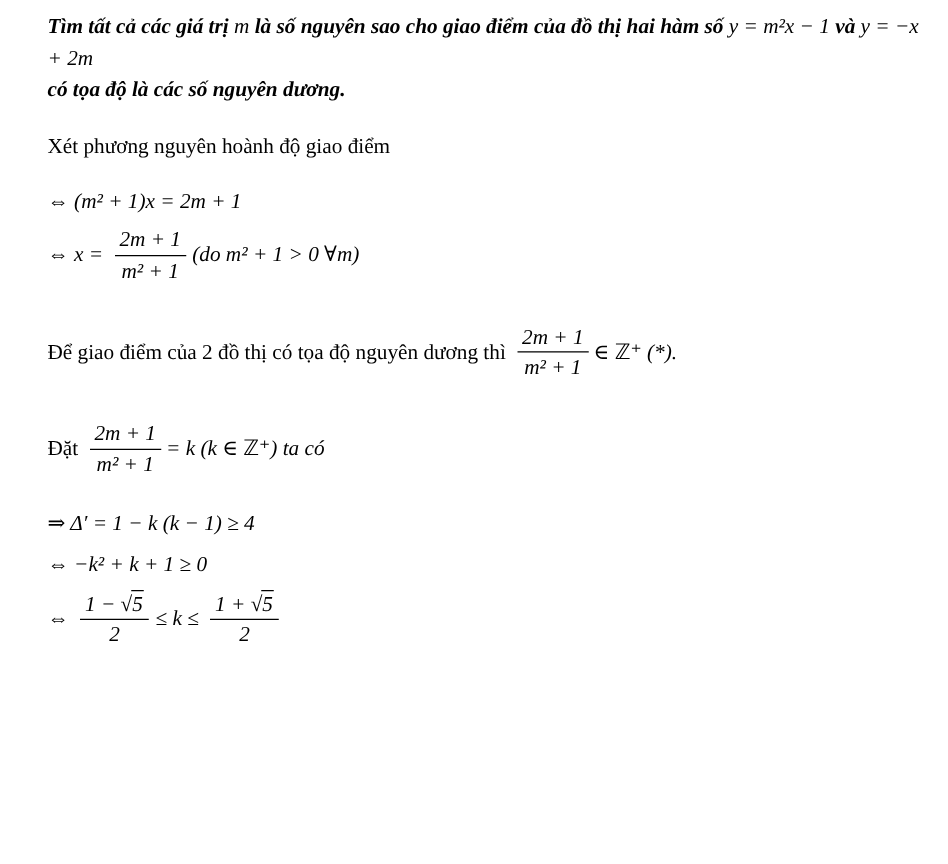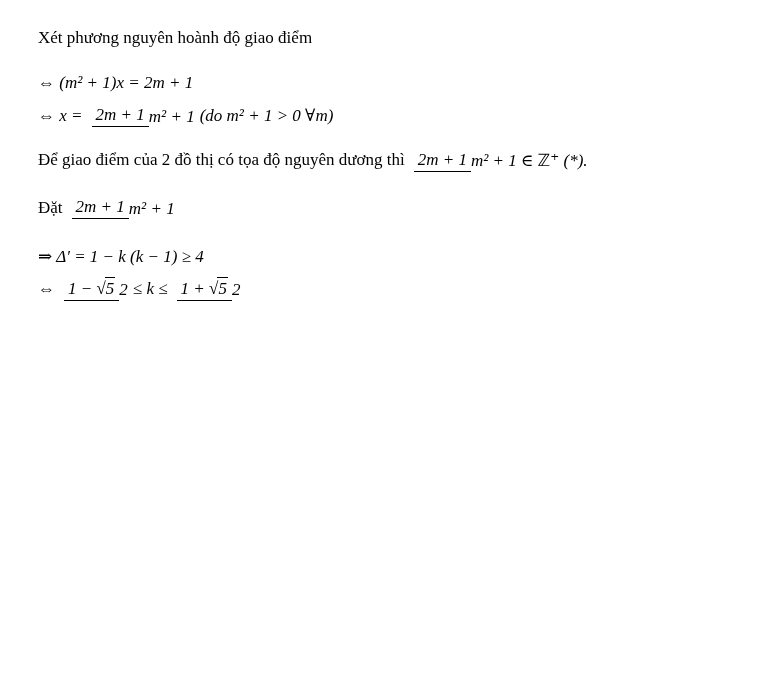--- a/index.html
+++ b/index.html
@@ -38,43 +38,53 @@
 
   .flexline {
     display: flex;
     align-items: center;
     white-space: pre-wrap;
   }
   .flexline > * { margin-right: 5px; }
 
   .frac {
     display: inline-flex;
-    flex-direction: row;
+    flex-direction: column;
     align-items: center;
     text-align: center;
     vertical-align: middle;
     font-style: italic;
     margin: 0 4px;
     line-height: 1.25;
     justify-content: flex-end;
   }
   .frac .num { border-bottom: 1px solid #000; padding: 0 4px 1px 4px; display: inline-flex; align-items: flex-end; }
   .frac .den { padding-top: 1px; }
 
   .radsign { margin-right: -1px; }
   .radarg  { border-top: 1px solid #000; padding: 0 1px; }
 
   .mb-lg { margin-bottom: 24px; }
-  .mt-lg { margin-top: 20px; }
+  .mt-lg { margin-top: 32px; }
 </style>
 </head>
 <body>
 
 <div class="doc">
 
+  <p class="title">
+    <span>Tìm tất cả các giá trị</span>
+    <span class="mv">m</span>
+    <span>là số nguyên sao cho giao điểm của đồ thị hai hàm số</span>
+    <span class="mv">y = m²x − 1</span>
+    <span>và</span>
+    <span class="mv">y = −x + 2m</span>
+    <br>
+    <span>có tọa độ là các số nguyên dương.</span>
+  </p>
 
   <p class="para">Xét phương nguyên hoành độ giao điểm</p>
 
   <div>
     <div class="eq">
       <span>⇔ (m² + 1)x = 2m + 1</span>
     </div>
     <div class="eq">
       <span>⇔ x =</span>
       <span class="frac">
@@ -93,27 +103,31 @@
     </span>
     <span class="mv">∈ ℤ⁺ (*).</span>
   </div>
 
   <div class="flexline mt-lg mb-lg">
     <span>Đặt</span>
     <span class="frac">
       <span class="num">2m + 1</span>
       <span class="den">m² + 1</span>
     </span>
+    <span class="mv">= k (k ∈ ℤ⁺) ta có</span>
   </div>
 
 
 
   <div>
     <div class="eq">
       <span>⇒ Δ′ = 1 − k (k − 1) ≥ 4</span>
+    </div>
+    <div class="eq">
+      <span>⇔ −k² + k + 1 ≥ 0</span>
     </div>
     <div class="eq">
       <span>⇔</span>
       <span class="frac">
         <span class="num"><span>1 − </span><span class="radsign">√</span><span class="radarg">5</span></span>
         <span class="den">2</span>
       </span>
       <span>≤ k ≤</span>
       <span class="frac">
         <span class="num"><span>1 + </span><span class="radsign">√</span><span class="radarg">5</span></span>

